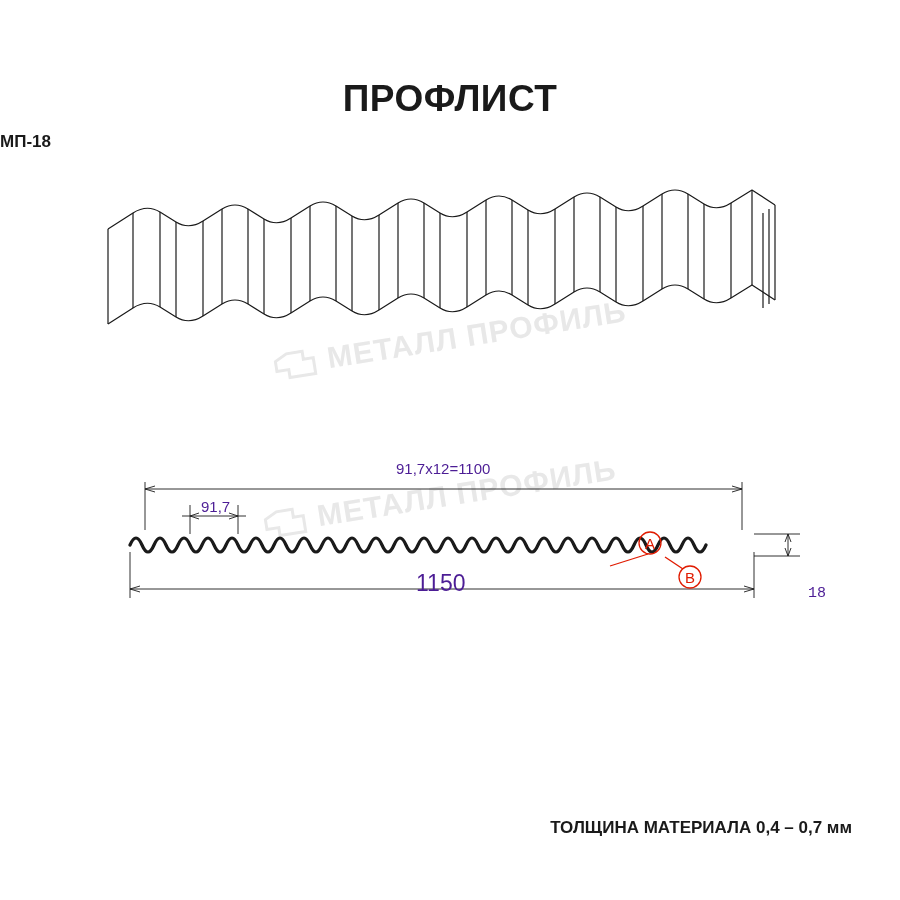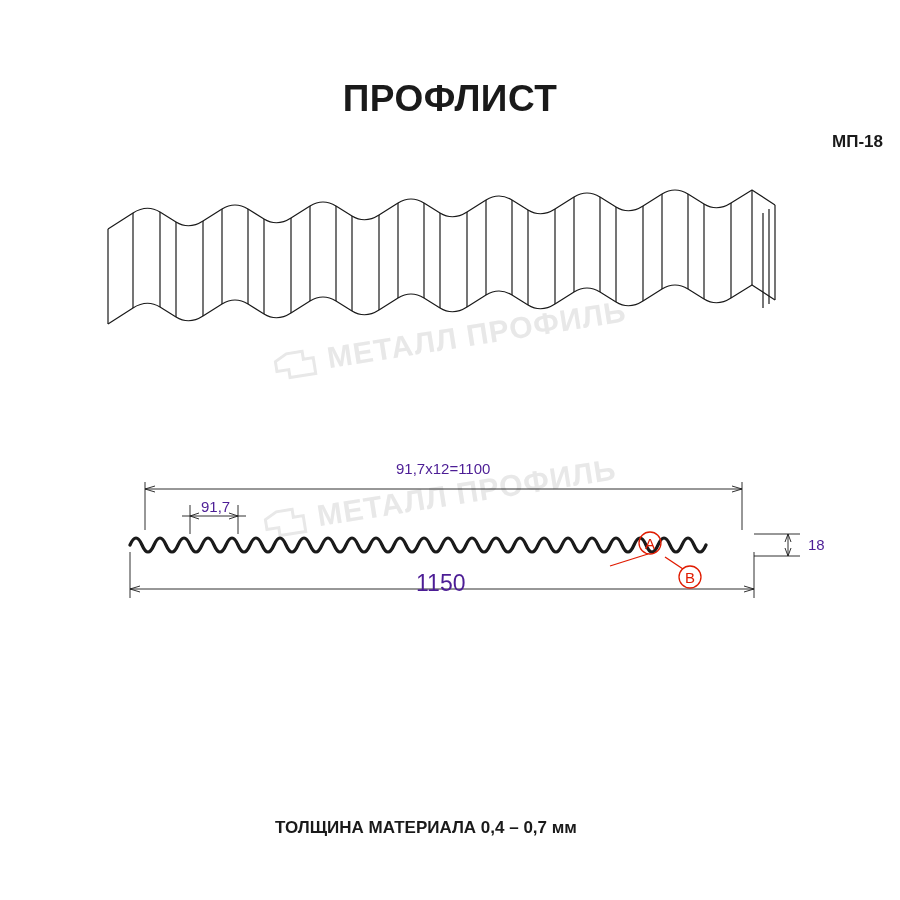--- a/index.html
+++ b/index.html
@@ -29,31 +29,31 @@
     font-size: 37px;
     font-weight: bold;
     letter-spacing: 0.5px;
     color: #1a1a1a;
   }
   .subtitle {
     position: absolute;
     top: 132px;
     left: 0;
     width: 883px;
+    text-align: left;
+    font-size: 17px;
+    font-weight: bold;
+    color: #1a1a1a;
+  }
+  .footer-note {
+    position: absolute;
+    top: 818px;
+    left: 0;
+    width: 852px;
     text-align: right;
-    font-size: 17px;
-    font-weight: bold;
-    color: #1a1a1a;
-  }
-  .footer-note {
-    position: absolute;
-    top: 818px;
-    left: 0;
-    width: 852px;
-    text-align: center;
     font-size: 17px;
     font-weight: bold;
     color: #1a1a1a;
   }
   .drawing {
     position: absolute;
     top: 0;
     left: 0;
     width: 900px;
     height: 900px;
@@ -209,20 +209,20 @@
       <g stroke="#e01b00" stroke-width="1.3" fill="none">
         <circle cx="690" cy="577" r="11"></circle>
         <path d="M683,569 L665,557"></path>
       </g>
     </g>
   </svg>
 
   <div class="dim-label" style="left:396px; top:460px;">91,7x12=1100</div>
   <div class="dim-label" style="left:201px; top:498px;text-align:right;">91,7</div>
   <div class="dim-label" style="left:416px; top:570px; font-size:23px;">1150</div>
-  <div class="dim-label" style="left:808px; top:536px;">18</div>
+  <div class="dim-label" style="left:808px; top:585px;font-family:Liberation Mono, monospace;">18</div>
 
   <div class="callout-letter" style="left:645px; top:535px;">A</div>
   <div class="callout-letter" style="left:685px; top:569px;">B</div>
 
   <div class="footer-note">ТОЛЩИНА МАТЕРИАЛА 0,4 – 0,7 мм</div>
 
 </div>
 
 </body></html>

